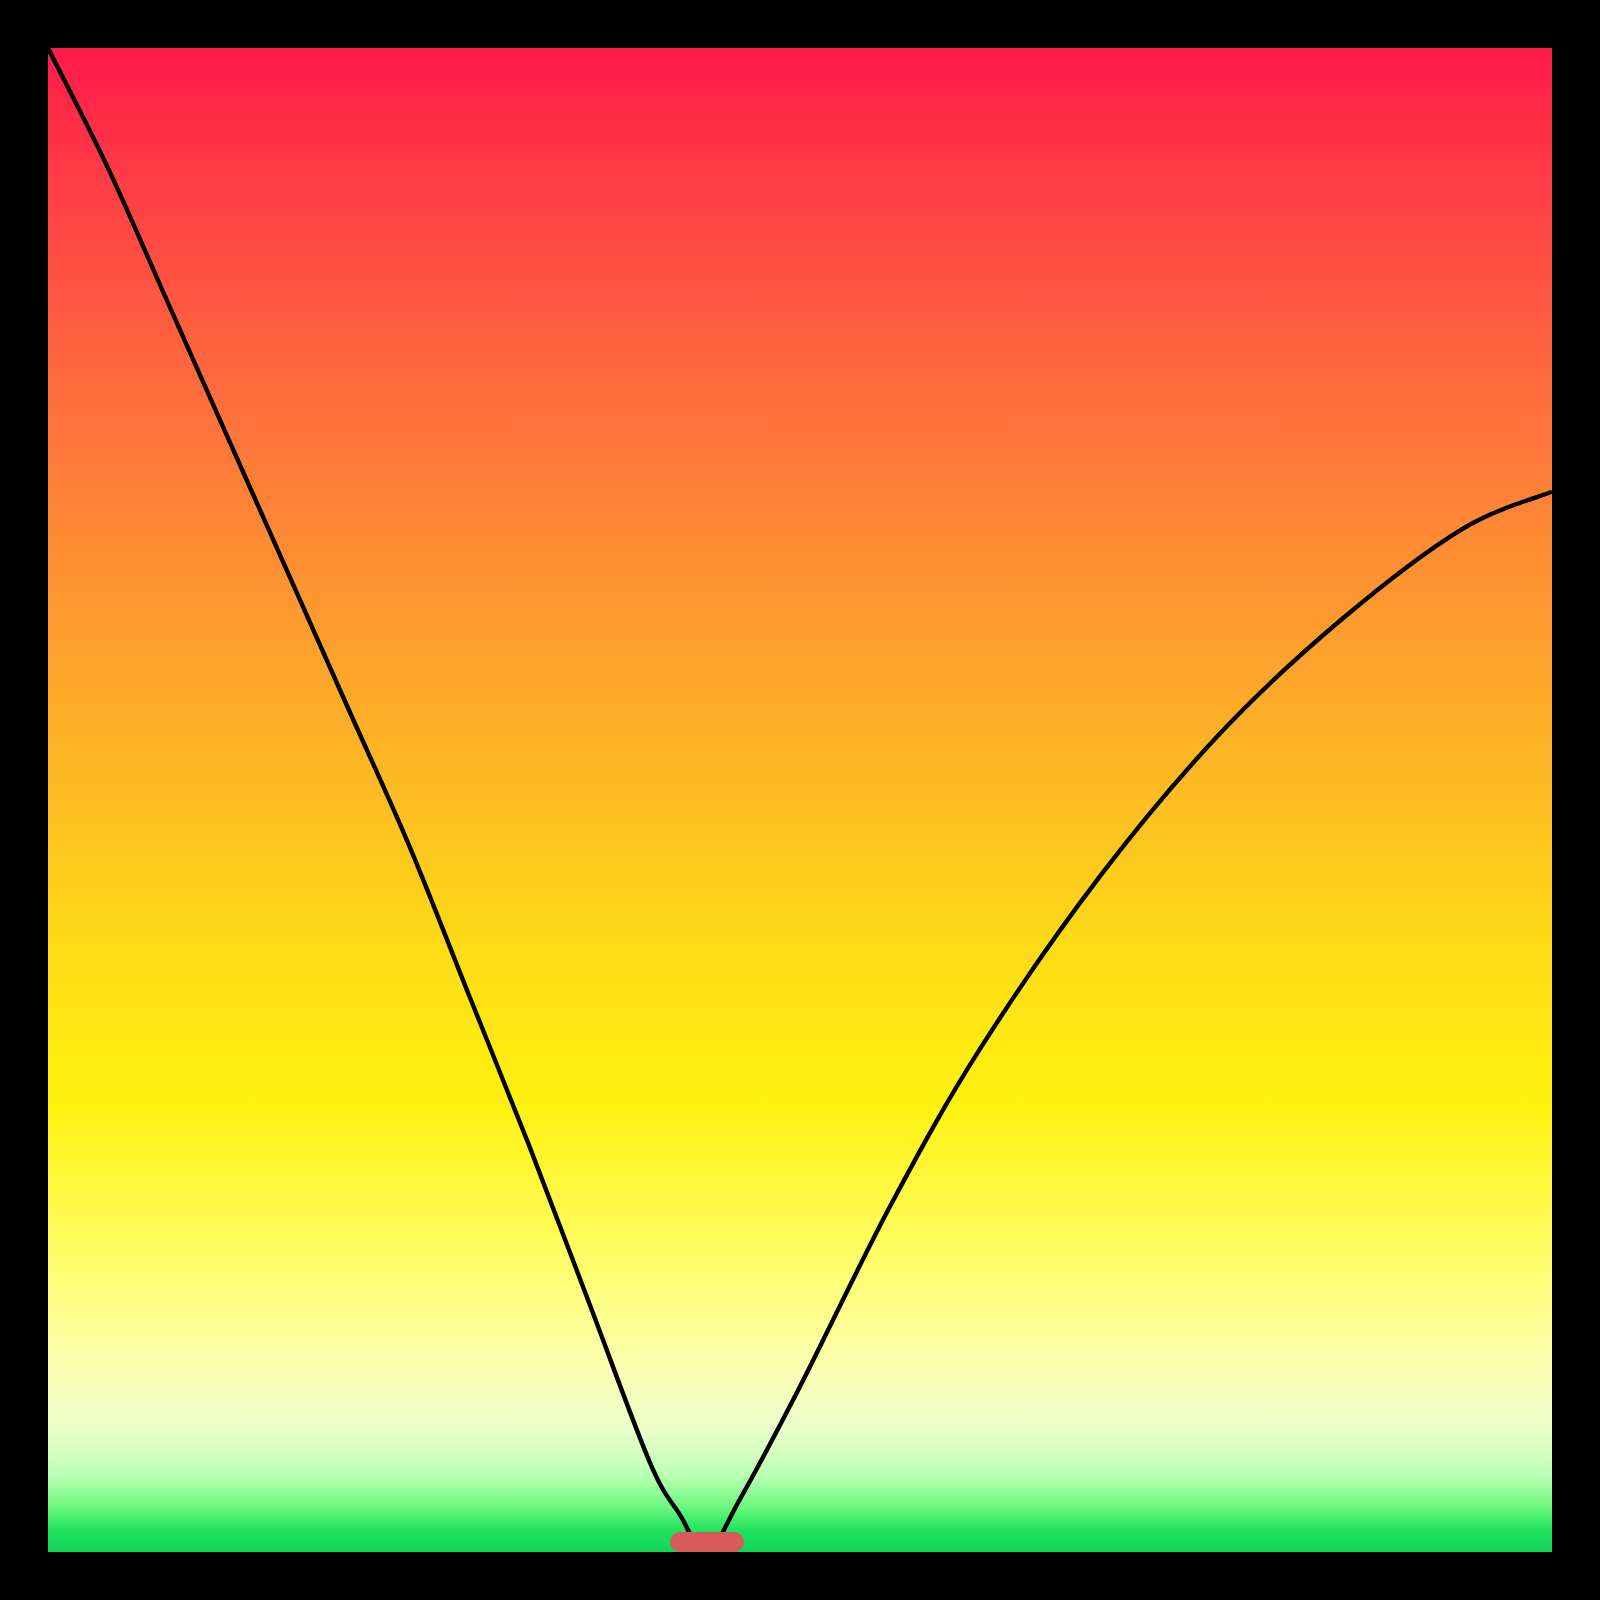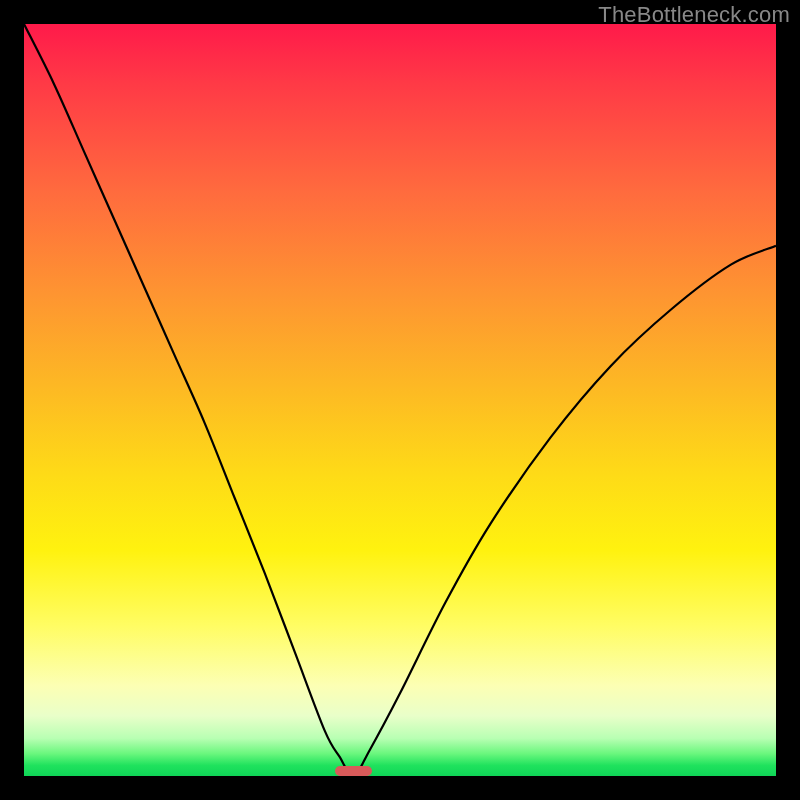--- a/index.html
+++ b/index.html
@@ -62,21 +62,20 @@
     color: #888;
     font-size: 22px;
     letter-spacing: 0.2px;
     user-select: none;
   }
 </style>
 </head>
 <body>
 
 <div class="frame">
-  <div class="watermark">TheBottleneck.com</div>
   <div class="plot">
     <div class="gradient"></div>
     <svg class="curve" viewBox="0 0 752 752" preserveAspectRatio="none">
       <path d="M 0.00 0.00 C 5.01 10.03, 20.05 38.85, 30.08 60.16 C 40.11 81.47, 50.13 105.28, 60.16 127.84 C 70.19 150.40, 80.21 172.96, 90.24 195.52 C 100.27 218.08, 110.29 240.64, 120.32 263.20 C 130.35 285.76, 140.37 308.32, 150.40 330.88 C 160.43 353.44, 170.45 374.75, 180.48 398.56 C 190.51 422.37, 200.53 448.69, 210.56 473.76 C 220.59 498.83, 230.61 523.27, 240.64 548.96 C 250.67 574.65, 260.69 601.60, 270.72 627.92 C 280.75 654.24, 293.28 689.33, 300.80 706.88 C 308.32 724.43, 311.08 725.68, 315.84 733.20 C 320.60 740.72, 324.36 753.25, 329.38 752.00 C 334.39 750.75, 338.15 739.47, 345.92 725.68 C 353.69 711.89, 363.47 693.72, 376.00 669.28 C 388.53 644.84, 406.08 607.24, 421.12 579.04 C 436.16 550.84, 448.69 527.65, 466.24 500.08 C 483.79 472.51, 506.35 439.92, 526.40 413.60 C 546.45 387.28, 566.51 363.47, 586.56 342.16 C 606.61 320.85, 626.67 302.68, 646.72 285.76 C 666.77 268.84, 689.33 251.29, 706.88 240.64 C 724.43 229.99, 744.48 224.97, 752.00 221.84" fill="none" stroke="#000000" stroke-width="2.2"></path>
     </svg>
     <div class="marker" style="left: 310.576px; top: 742.224px; width: 37.6px; height: 9.776px; background: rgb(216, 90, 90);"></div>
   </div>
 </div>
 
 </body></html>

